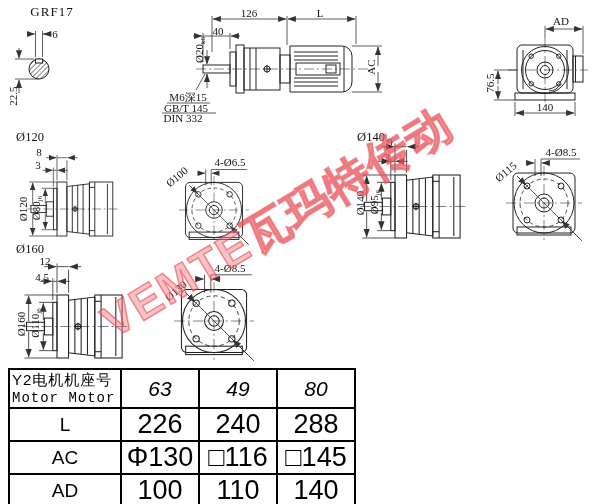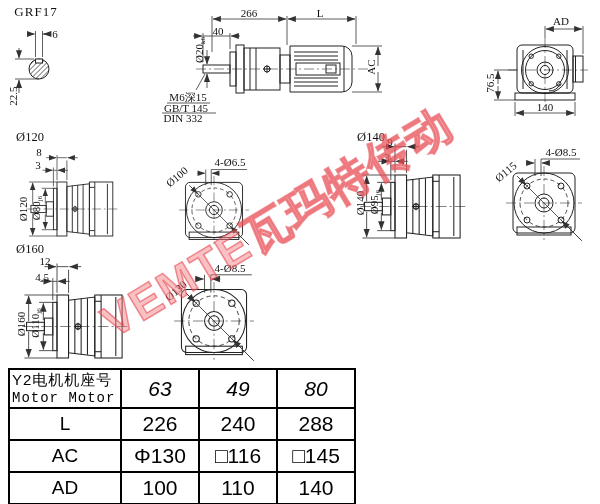--- a/index.html
+++ b/index.html
@@ -21,21 +21,21 @@
        transform:rotate(-31deg);transform-origin:0 50%;
        font-family:"Liberation Sans",sans-serif;font-weight:bold;font-size:45px;letter-spacing:2px;
        color:rgba(242,125,130,0.48);-webkit-text-stroke:1.5px rgba(228,60,70,0.55);
        pointer-events:none;}
   .spec{position:absolute;left:8px;top:368px;z-index:10;border-collapse:collapse;background:#fff;
         font-family:"Liberation Sans",sans-serif;color:#000;table-layout:fixed;}
   .spec td,.spec th{border:2px solid #000;text-align:center;padding:0;font-weight:normal;}
   .spec .hcell{text-align:left;padding:1px 0 1px 2px;}
   .cn{font-size:15px;letter-spacing:1px;}
   .en{font-size:14px;font-family:"Liberation Mono","DejaVu Sans Mono",monospace;letter-spacing:1px;}
-  .val{font-size:21px;height:30px;}
+  .val{font-size:27px;height:30px;}
   .hval{font-size:21px;font-style:italic;}
   .rowlab{font-size:19px;}
 </style>
 </head>
 <body>
 
 <div id="stage">
 
 <svg id="art" width="600" height="504" viewBox="0 0 600 504">
   <defs>
@@ -216,26 +216,26 @@
     <use href="#fv" transform="translate(214,210) scale(0.92)"></use>
   </g>
   <g>
     <use href="#fv" transform="translate(544,203)"></use>
   </g>
   <g>
     <use href="#fv" transform="translate(214,321) scale(1.05)"></use>
   </g>
 </svg>
 
-<div class="lbl big" style="left:36px;top:11px;letter-spacing:1px">GRF17</div>
+<div class="lbl big" style="left:52px;top:11px;letter-spacing:1px">GRF17</div>
 
 <div class="lbl" style="left:55px;top:34px">6</div>
 <div class="lbl r90" style="left:13px;top:96px">22.5</div>
 
-<div class="lbl" style="left:249px;top:13px">266</div>
+<div class="lbl" style="left:249px;top:13px">126</div>
 <div class="lbl" style="left:320px;top:13px">L</div>
 <div class="lbl" style="left:218px;top:31px">40</div>
 <div class="lbl r90" style="left:200px;top:50px"><span>Ø20</span><span class="tol">k6</span></div>
 <div class="lbl r90" style="left:371px;top:67px">AC</div>
 <div class="lbl" style="left:188px;top:97px">M6深15</div>
 <div class="lbl" style="left:186px;top:108px">GB/T 145</div>
 <div class="lbl" style="left:183px;top:118px">DIN 332</div>
 
 <div class="lbl" style="left:561px;top:21px">AD</div>
 <div class="lbl r90" style="left:490px;top:83px">76.5</div>

